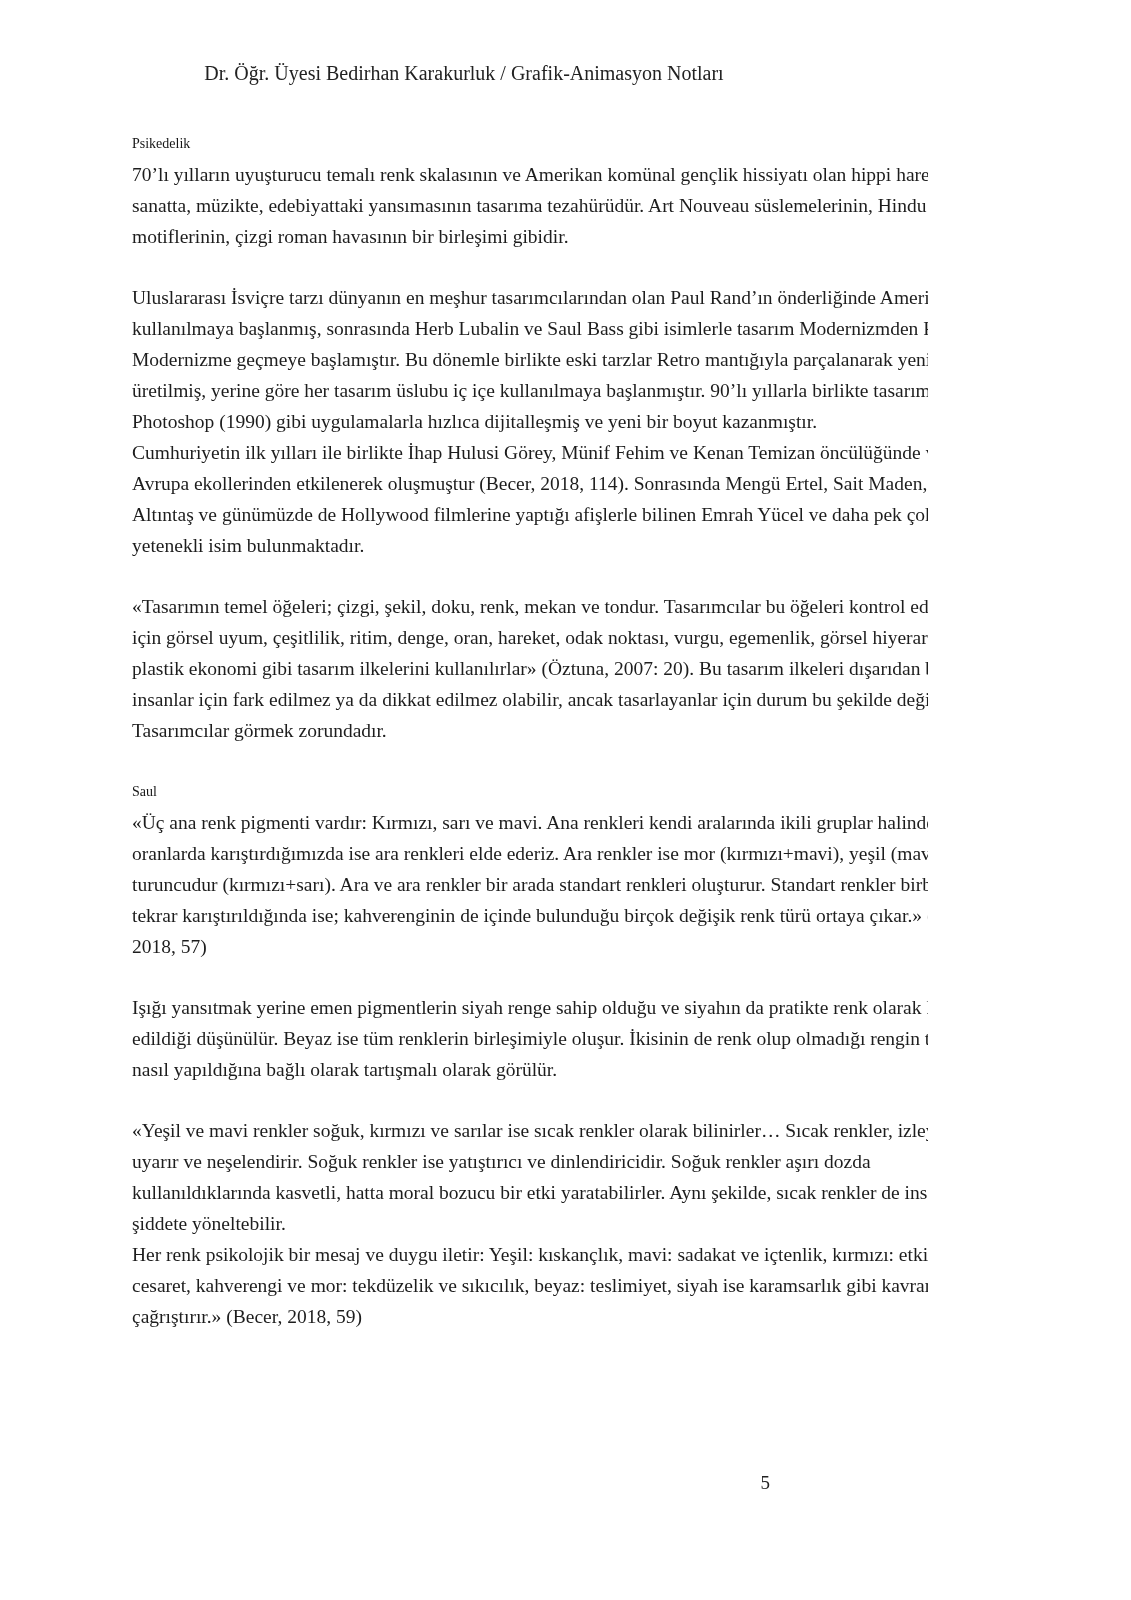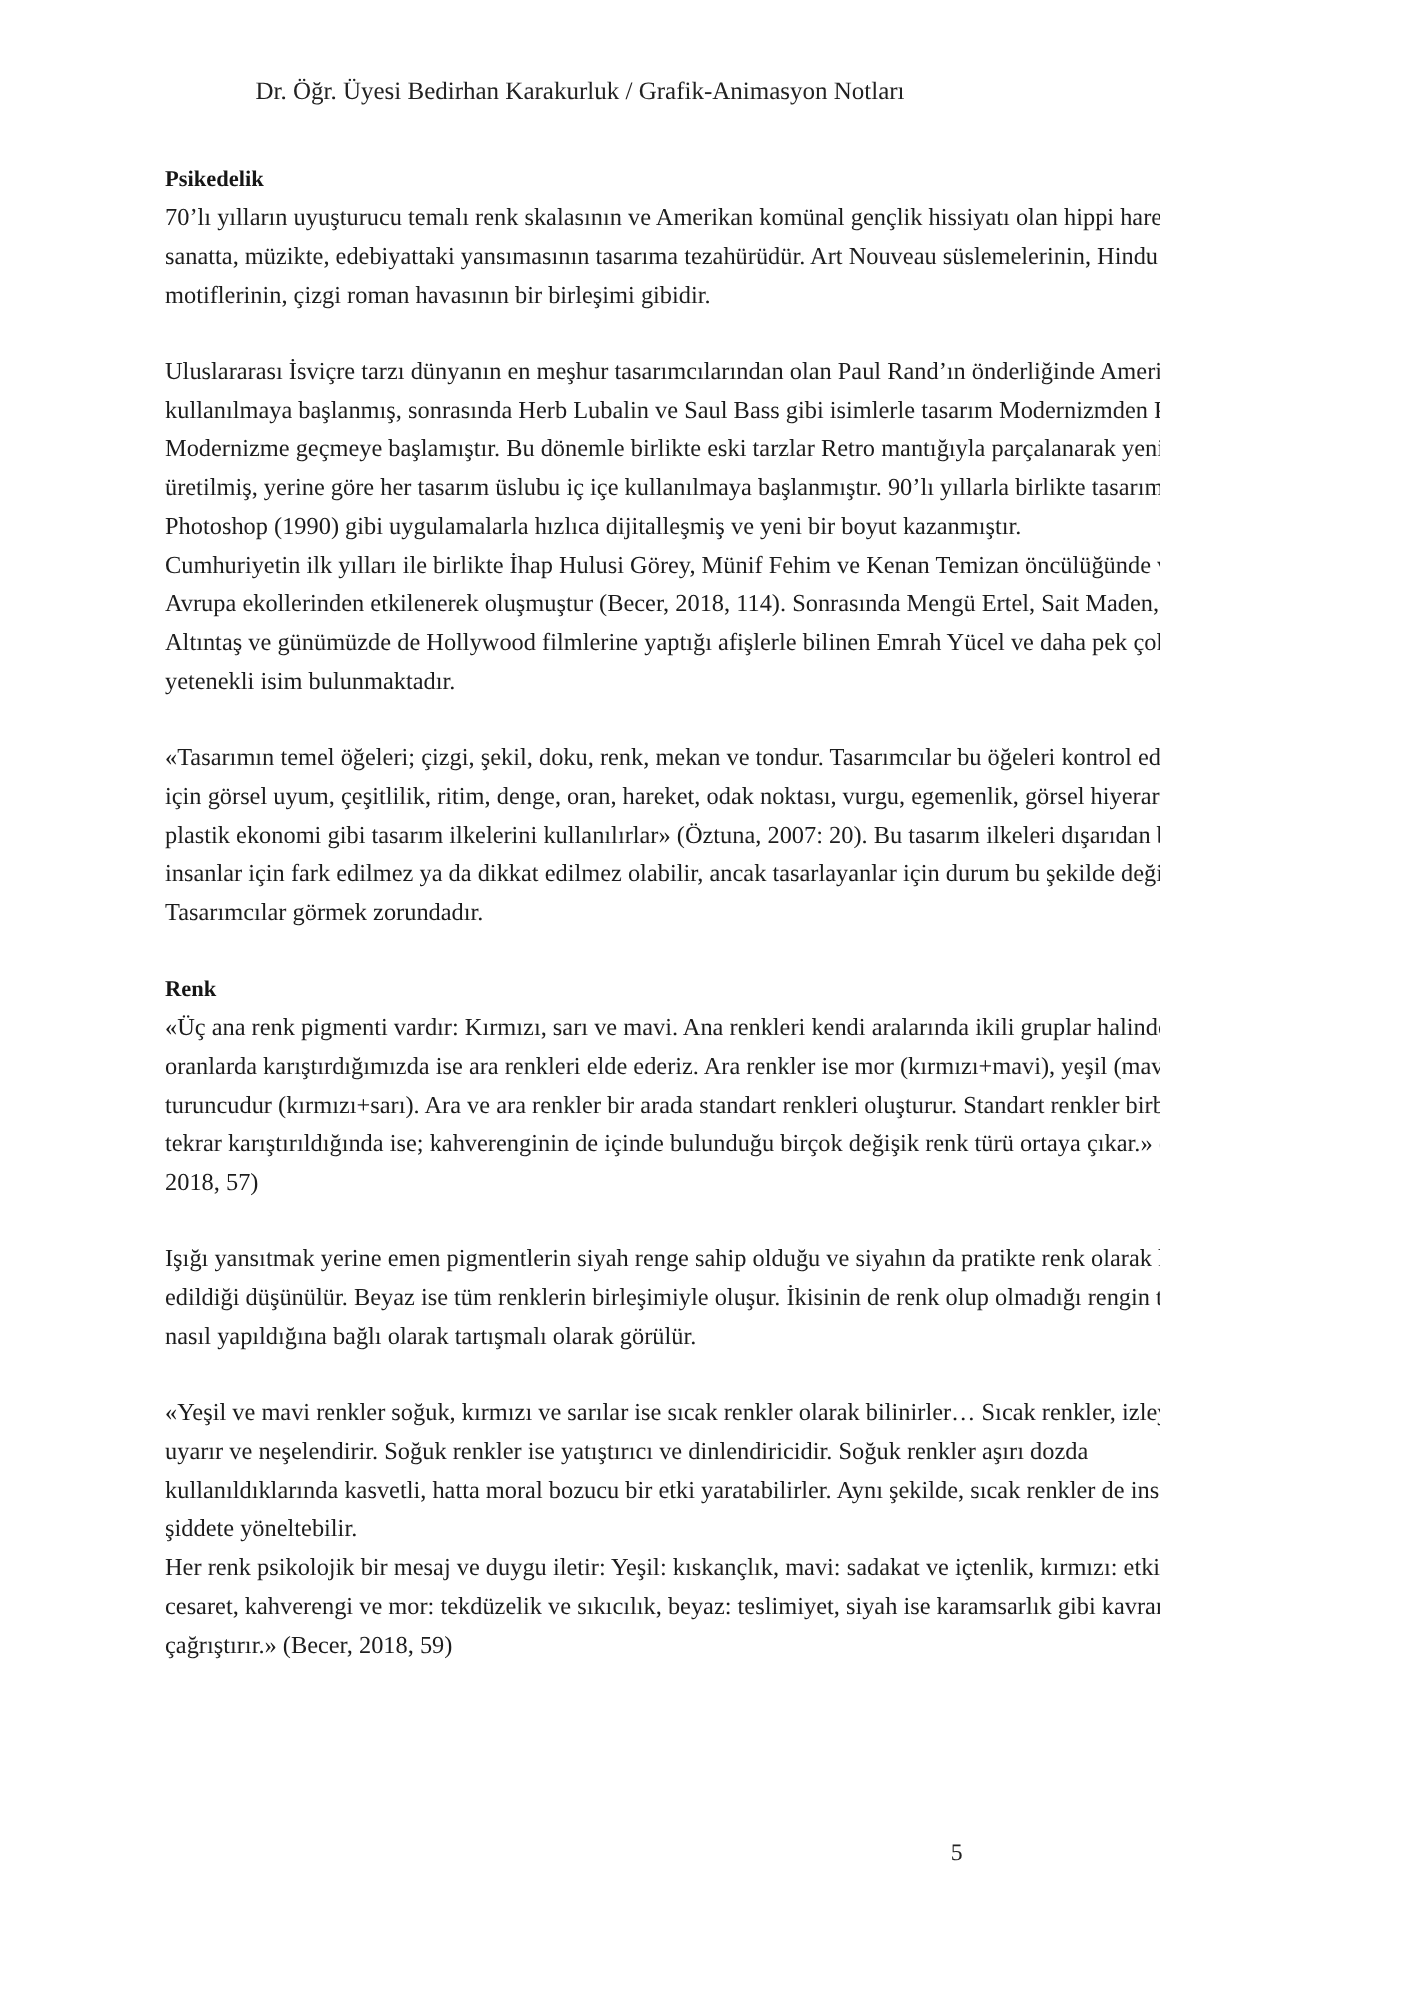--- a/index.html
+++ b/index.html
@@ -30,22 +30,22 @@
   .doc-body {
     position: absolute;
     top: 128px;
     left: 132px;
     width: 876px;
     font-size: 19.5px;
     line-height: 31px;
     text-align: left;
   }
   .h {
-    font-size: 18px;
-    font-weight: bold;
+    font-size: 14px;
+    font-weight: normal;
     color: #161616;
   }
   .h-major {
     font-size: 23px;
     font-weight: bold;
     letter-spacing: 0.4px;
     margin-top: 34px;
     color: #161616;
   }
   .p {
@@ -70,21 +70,21 @@
   <main class="doc-body">
 
     <h2 class="h">Psikedelik</h2>
     <p class="p">70’lı yılların uyuşturucu temalı renk skalasının ve Amerikan komünal gençlik hissiyatı olan hippi hareketinin sanatta, müzikte, edebiyattaki yansımasının tasarıma tezahürüdür. Art Nouveau süslemelerinin, Hindu motiflerinin, çizgi roman havasının bir birleşimi gibidir.</p>
     <p class="p spaced">Uluslararası İsviçre tarzı dünyanın en meşhur tasarımcılarından olan Paul Rand’ın önderliğinde Amerika’da da kullanılmaya başlanmış, sonrasında Herb Lubalin ve Saul Bass gibi isimlerle tasarım Modernizmden Post-Modernizme geçmeye başlamıştır. Bu dönemle birlikte eski tarzlar Retro mantığıyla parçalanarak yeniden üretilmiş, yerine göre her tasarım üslubu iç içe kullanılmaya başlanmıştır. 90’lı yıllarla birlikte tasarım Adobe Photoshop (1990) gibi uygulamalarla hızlıca dijitalleşmiş ve yeni bir boyut kazanmıştır.</p>
 
     <p class="p">Cumhuriyetin ilk yılları ile birlikte İhap Hulusi Görey, Münif Fehim ve Kenan Temizan öncülüğünde ve Kuzey Avrupa ekollerinden etkilenerek oluşmuştur (Becer, 2018, 114). Sonrasında Mengü Ertel, Sait Maden, Yurdaer Altıntaş ve günümüzde de Hollywood filmlerine yaptığı afişlerle bilinen Emrah Yücel ve daha pek çok yetenekli isim bulunmaktadır.</p>
 
     <p class="p spaced">«Tasarımın temel öğeleri; çizgi, şekil, doku, renk, mekan ve tondur. Tasarımcılar bu öğeleri kontrol edebilmek için görsel uyum, çeşitlilik, ritim, denge, oran, hareket, odak noktası, vurgu, egemenlik, görsel hiyerarşi ve plastik ekonomi gibi tasarım ilkelerini kullanılırlar» (Öztuna, 2007: 20). Bu tasarım ilkeleri dışarıdan bakan insanlar için fark edilmez ya da dikkat edilmez olabilir, ancak tasarlayanlar için durum bu şekilde değildir. Tasarımcılar görmek zorundadır.</p>
 
-    <h2 class="h spaced">Renk</h2>
+    <h2 class="h spaced">Saul</h2>
     <p class="p">«Üç ana renk pigmenti vardır: Kırmızı, sarı ve mavi. Ana renkleri kendi aralarında ikili gruplar halinde ve eşit oranlarda karıştırdığımızda ise ara renkleri elde ederiz. Ara renkler ise mor (kırmızı+mavi), yeşil (mavi+sarı) ve turuncudur (kırmızı+sarı). Ara ve ara renkler bir arada standart renkleri oluşturur. Standart renkler birbirleriyle tekrar karıştırıldığında ise; kahverenginin de içinde bulunduğu birçok değişik renk türü ortaya çıkar.» (Becer, 2018, 57)</p>
     <p class="p spaced">Işığı yansıtmak yerine emen pigmentlerin siyah renge sahip olduğu ve siyahın da pratikte renk olarak kabul edildiği düşünülür. Beyaz ise tüm renklerin birleşimiyle oluşur. İkisinin de renk olup olmadığı rengin tanımının nasıl yapıldığına bağlı olarak tartışmalı olarak görülür.</p>
     <p class="p spaced">«Yeşil ve mavi renkler soğuk, kırmızı ve sarılar ise sıcak renkler olarak bilinirler… Sıcak renkler, izleyeni uyarır ve neşelendirir. Soğuk renkler ise yatıştırıcı ve dinlendiricidir. Soğuk renkler aşırı dozda kullanıldıklarında kasvetli, hatta moral bozucu bir etki yaratabilirler. Aynı şekilde, sıcak renkler de insanları şiddete yöneltebilir.
 Her renk psikolojik bir mesaj ve duygu iletir: Yeşil: kıskançlık, mavi: sadakat ve içtenlik, kırmızı: etkinlik ve cesaret, kahverengi ve mor: tekdüzelik ve sıkıcılık, beyaz: teslimiyet, siyah ise karamsarlık gibi kavramları çağrıştırır.» (Becer, 2018, 59)</p>
 
   </main>
 
   <div class="page-number">5</div>
 
 </div>

